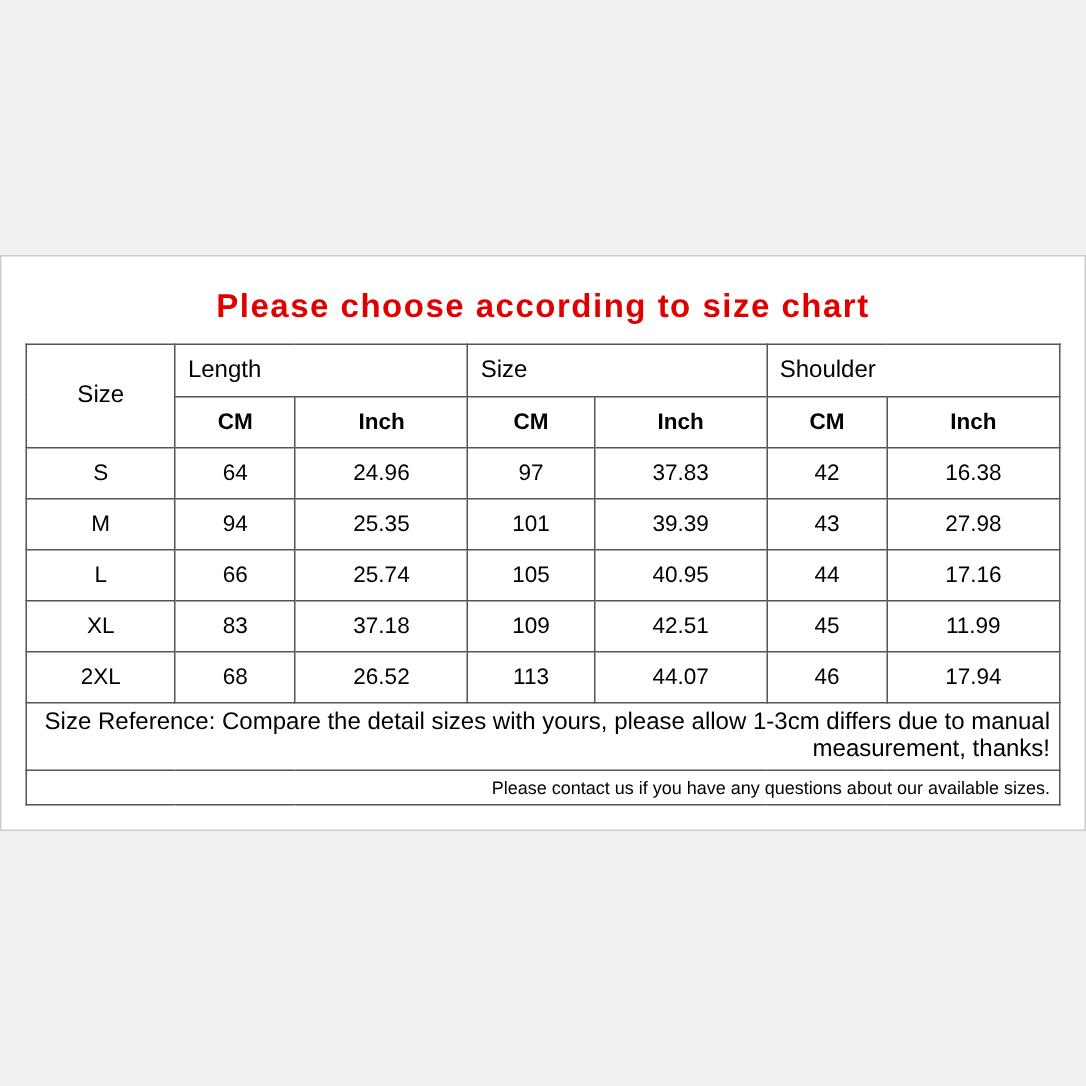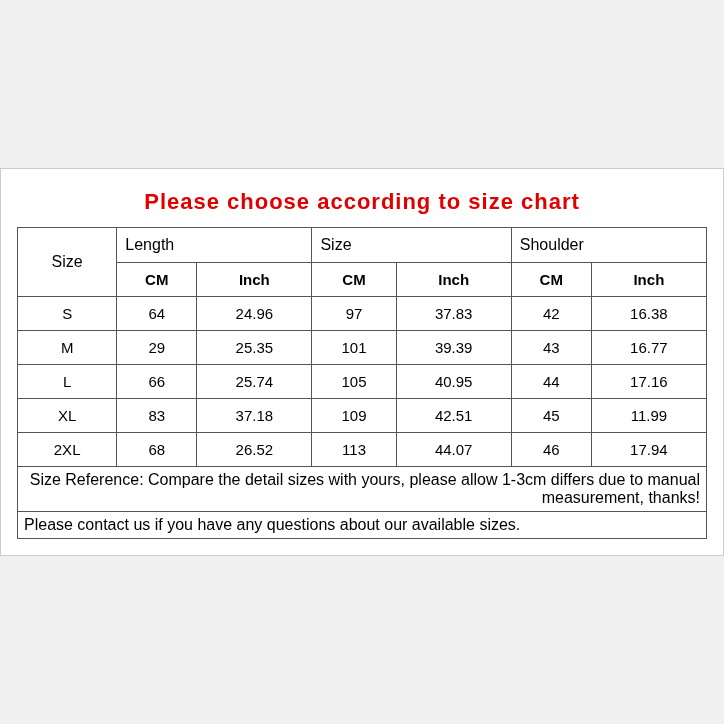--- a/index.html
+++ b/index.html
@@ -54,22 +54,22 @@
     .data-row td {
       font-size: 15px;
     }
     .note-row td {
       text-align: right;
       font-size: 16px;
       padding: 4px 6px;
       border: 1px solid #555;
     }
     .note-row-2 td {
-      text-align: left;
-      font-size: 16px;
+      text-align: right;
+      font-size: 12px;
       padding: 4px 6px;
       border: 1px solid #555;
     }
   </style>
 </head>
 <body>
 
 <div class="card">
   <div class="title">Please choose according to size chart</div>
   <table>
@@ -100,26 +100,26 @@
           <td>S</td>
           <td>64</td>
           <td>24.96</td>
           <td>97</td>
           <td>37.83</td>
           <td>42</td>
           <td>16.38</td>
         </tr>
         <tr class="data-row">
           <td>M</td>
-          <td>29</td>
+          <td>94</td>
           <td>25.35</td>
           <td>101</td>
           <td>39.39</td>
           <td>43</td>
-          <td>16.77</td>
+          <td>27.98</td>
         </tr>
         <tr class="data-row">
           <td>L</td>
           <td>66</td>
           <td>25.74</td>
           <td>105</td>
           <td>40.95</td>
           <td>44</td>
           <td>17.16</td>
         </tr>

